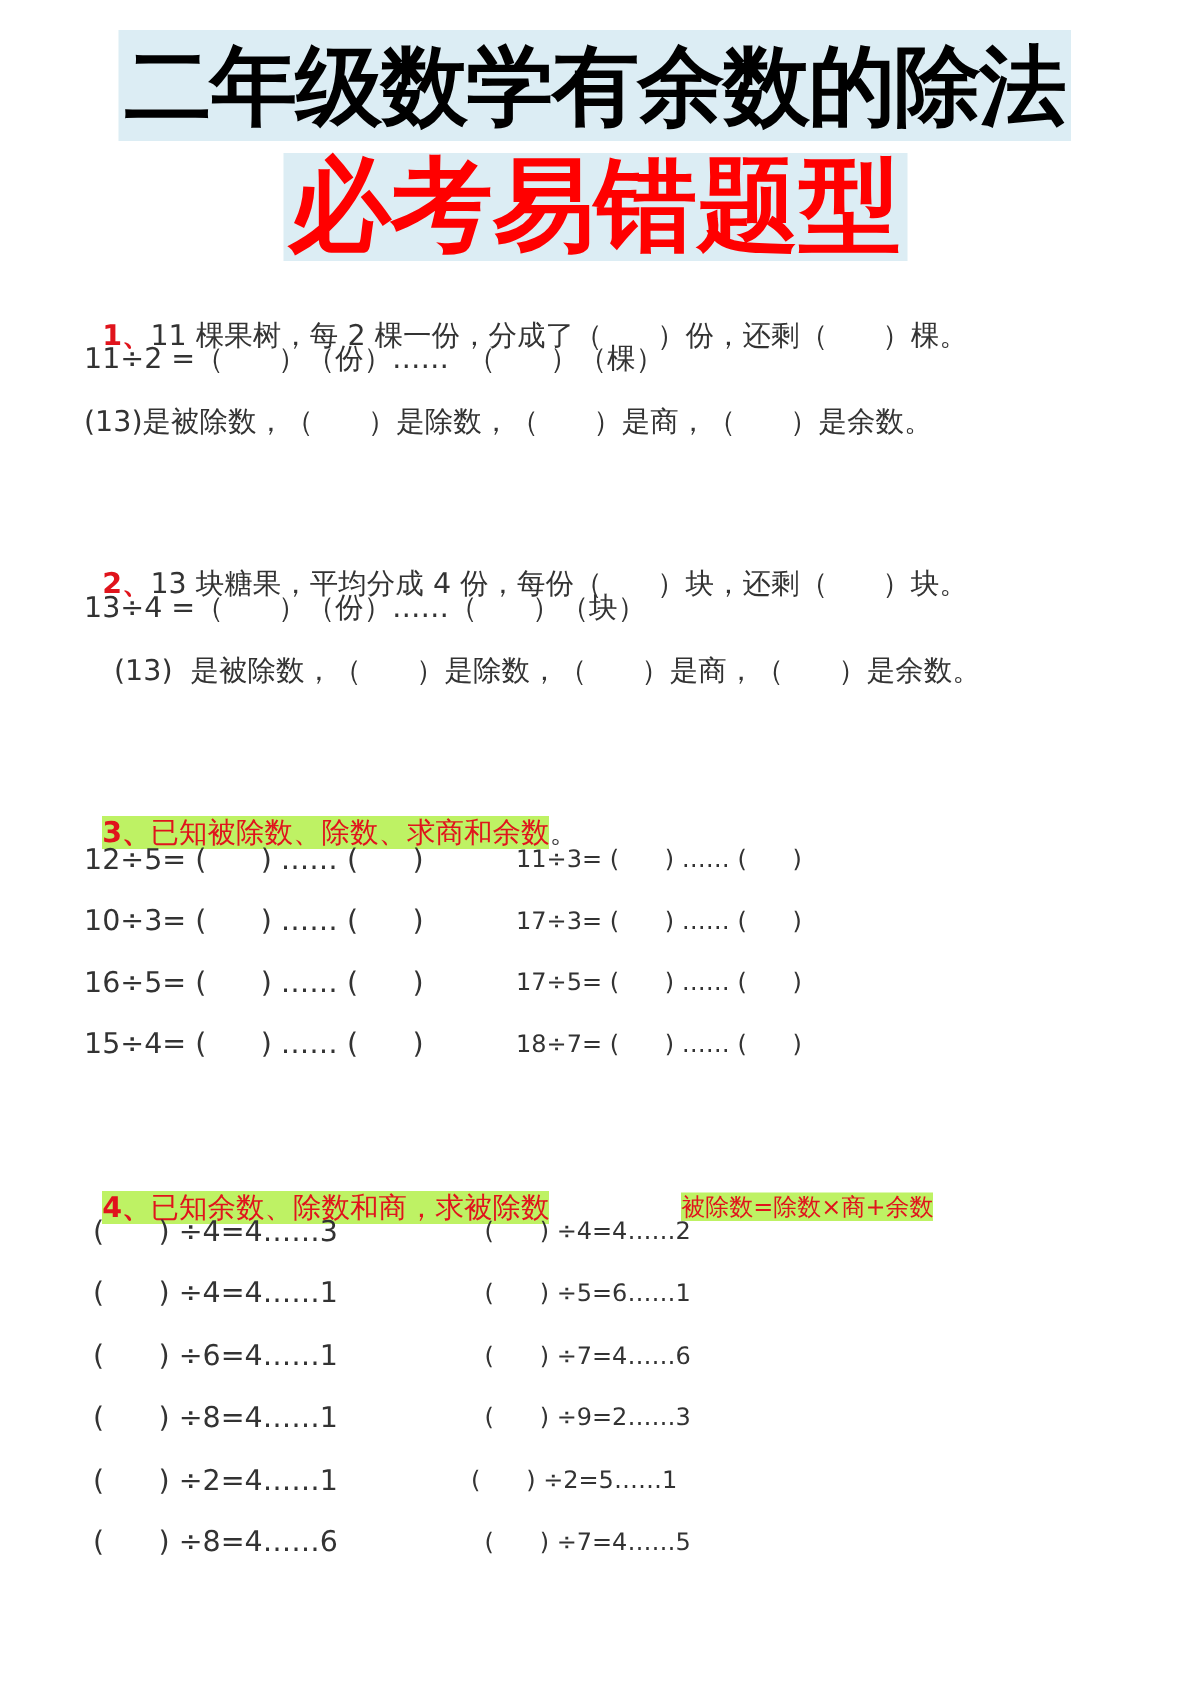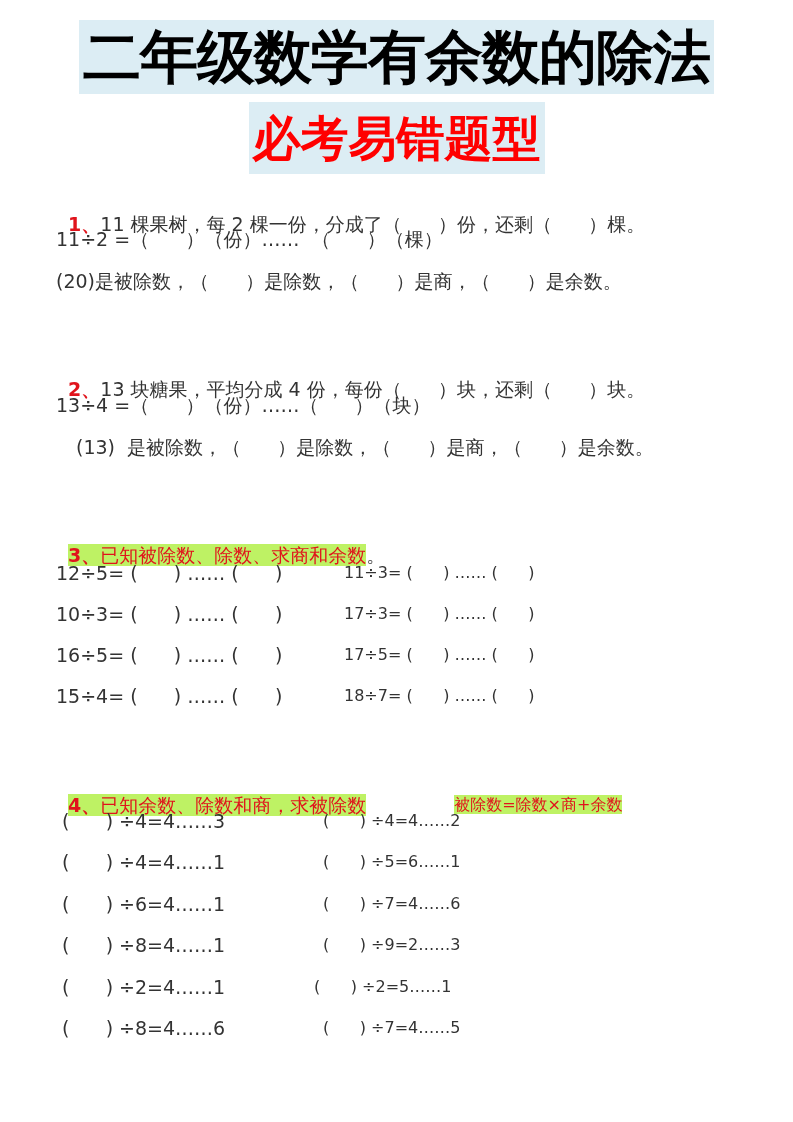--- a/index.html
+++ b/index.html
@@ -9,21 +9,21 @@
     color: #333333;
   }
   .title-wrap { position: absolute; left: 0; width: 793px; text-align: center; }
   .title-main {
     display: inline-block; background: #dcedf4; color: #000;
     font-weight: bold; font-size: 58px; line-height: 74px;
     padding: 0 4px; letter-spacing: -1px;
   }
   .title-sub {
     display: inline-block; background: #dcedf4; color: #ff0000;
-    font-weight: bold; font-size: 48px; line-height: 72px;
+    font-weight: bold; font-size: 68px; line-height: 72px;
     padding: 0 4px;
   }
   .line {
     position: absolute; left: 56px; font-size: 19px; line-height: 26px;
     white-space: pre; color: #333333;
   }
   .num { color: #e0141c; font-weight: bold; }
   .hl { background: #bef264; color: #e0141c; }
   .tail { color: #333333; }
   .col2 { position: absolute; white-space: pre; font-size: 16px; line-height: 26px; color: #333; }
@@ -35,21 +35,21 @@
   <span class="title-main">二年级数学有余数的除法</span>
 </div>
 <div class="title-wrap" style="top:102px;">
   <span class="title-sub">必考易错题型</span>
 </div>
 
 <div class="line" style="top:185px;">
   <span class="num">1、</span><span>11 棵果树，每 2 棵一份，分成了（      ）份，还剩（      ）棵。</span>
 </div>
 <div class="line" style="top:226px;">11÷2 =（      ）（份）……  （      ）（棵）</div>
-<div class="line" style="top:268px;">(20)是被除数，（      ）是除数，（      ）是商，（      ）是余数。</div>
+<div class="line" style="top:268px;">(13)是被除数，（      ）是除数，（      ）是商，（      ）是余数。</div>
 
 <div class="line" style="top:350px;">
   <span class="num">2、</span><span>13 块糖果，平均分成 4 份，每份（      ）块，还剩（      ）块。</span>
 </div>
 <div class="line" style="top:392px;">13÷4 =（      ）（份）……（      ）（块）</div>
 <div class="line" style="top:434px;margin-left:20px;">(13)  是被除数，（      ）是除数，（      ）是商，（      ）是余数。</div>
 
 <div class="line" style="top:516px;">
   <span class="hl"><span class="num">3、</span><span>已知被除数、除数、求商和余数</span></span><span class="tail">。</span>
 </div>

